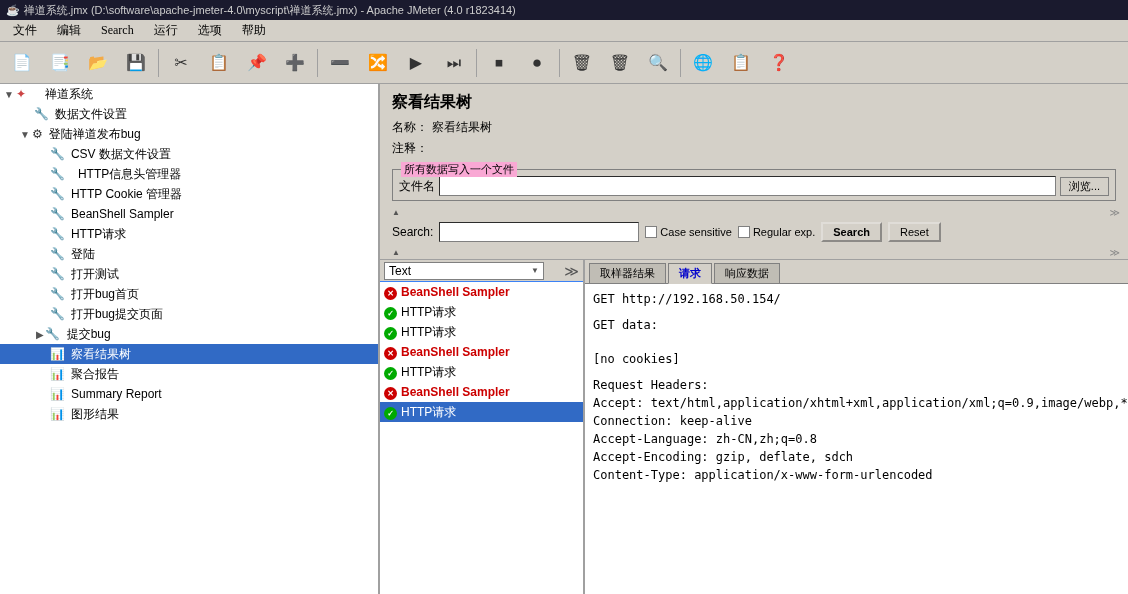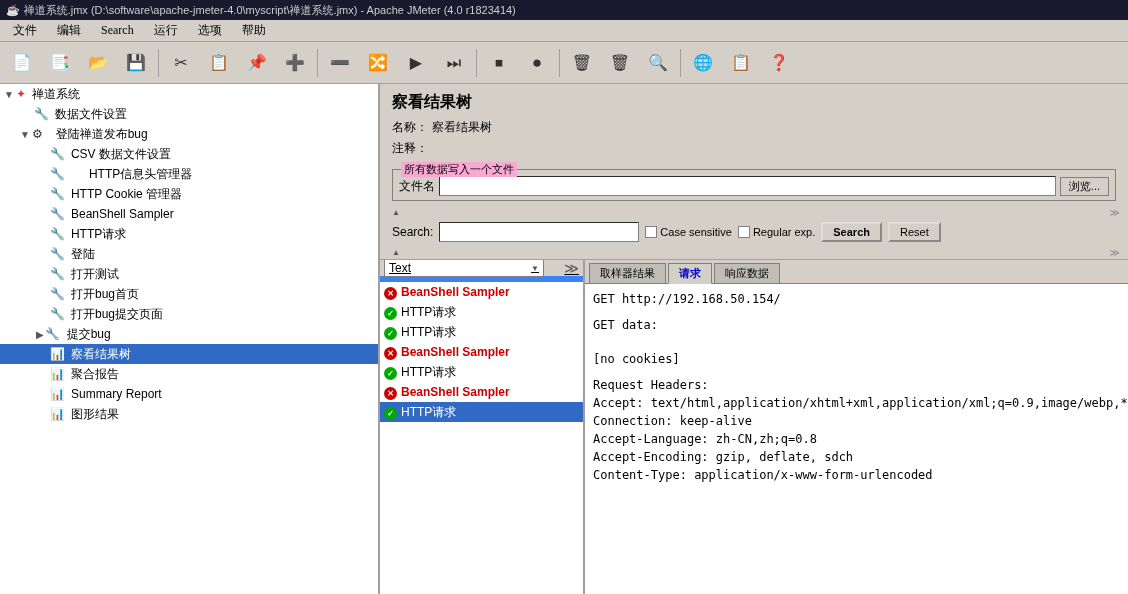--- a/index.html
+++ b/index.html
@@ -241,22 +241,21 @@
       display: flex;
       flex-direction: column;
     }
     #results-list-header {
       display: flex;
       align-items: center;
       justify-content: space-between;
       padding: 0 4px;
       height: 22px;
       background: #d4d0c8;
-      border-bottom: 6px solid #3b82f6;
-      text-decoration: underline;
+      border-bottom: 1px solid #3b82f6;
     }
     #results-dropdown {
       display: flex;
       align-items: center;
       gap: 2px;
       font-size: 12px;
       border: 1px solid #808080;
       background: #fff;
       padding: 1px 4px;
       cursor: pointer;
@@ -374,45 +373,45 @@
     <button class="tb-btn" title="帮助">❓</button>
   </div>
 
 <div id="main">
 
   <div id="left-panel">
       <div class="tree-item">
         <span class="indent" style="width: 0px;"></span>
         <span style="margin-right: 2px; font-size: 10px; color: rgb(85, 85, 85);">▼</span>
         <span class="icon" style="color: rgb(204, 68, 68);">✦</span>
-        <span style="margin-left: 3px;">禅道系统</span>
+        <span style="margin-left: 16px;">禅道系统</span>
       </div>
       <div class="tree-item">
         <span class="indent" style="width: 16px;"></span>
         <span style="width: 14px; display: inline-block;"></span>
         <span class="icon">🔧</span>
         <span style="margin-left: 3px;">数据文件设置</span>
       </div>
       <div class="tree-item">
         <span class="indent" style="width: 16px;"></span>
         <span style="margin-right: 2px; font-size: 10px; color: rgb(85, 85, 85);">▼</span>
         <span class="icon" style="color: rgb(51, 51, 51);">⚙</span>
-        <span style="margin-left: 10px;">登陆禅道发布bug</span>
+        <span style="margin-left: 3px;">登陆禅道发布bug</span>
       </div>
       <div class="tree-item">
         <span class="indent" style="width: 32px;"></span>
         <span style="width: 14px; display: inline-block;"></span>
         <span class="icon">🔧</span>
         <span style="margin-left: 3px;">CSV 数据文件设置</span>
       </div>
       <div class="tree-item">
         <span class="indent" style="width: 32px;"></span>
         <span style="width: 14px; display: inline-block;"></span>
         <span class="icon">🔧</span>
-        <span style="margin-left: 21px;">HTTP信息头管理器</span>
+        <span style="margin-left: 10px;">HTTP信息头管理器</span>
       </div>
       <div class="tree-item">
         <span class="indent" style="width: 32px;"></span>
         <span style="width: 14px; display: inline-block;"></span>
         <span class="icon">🔧</span>
         <span style="margin-left: 3px;">HTTP Cookie 管理器</span>
       </div>
       <div class="tree-item">
         <span class="indent" style="width: 32px;"></span>
         <span style="width: 14px; display: inline-block;"></span>

